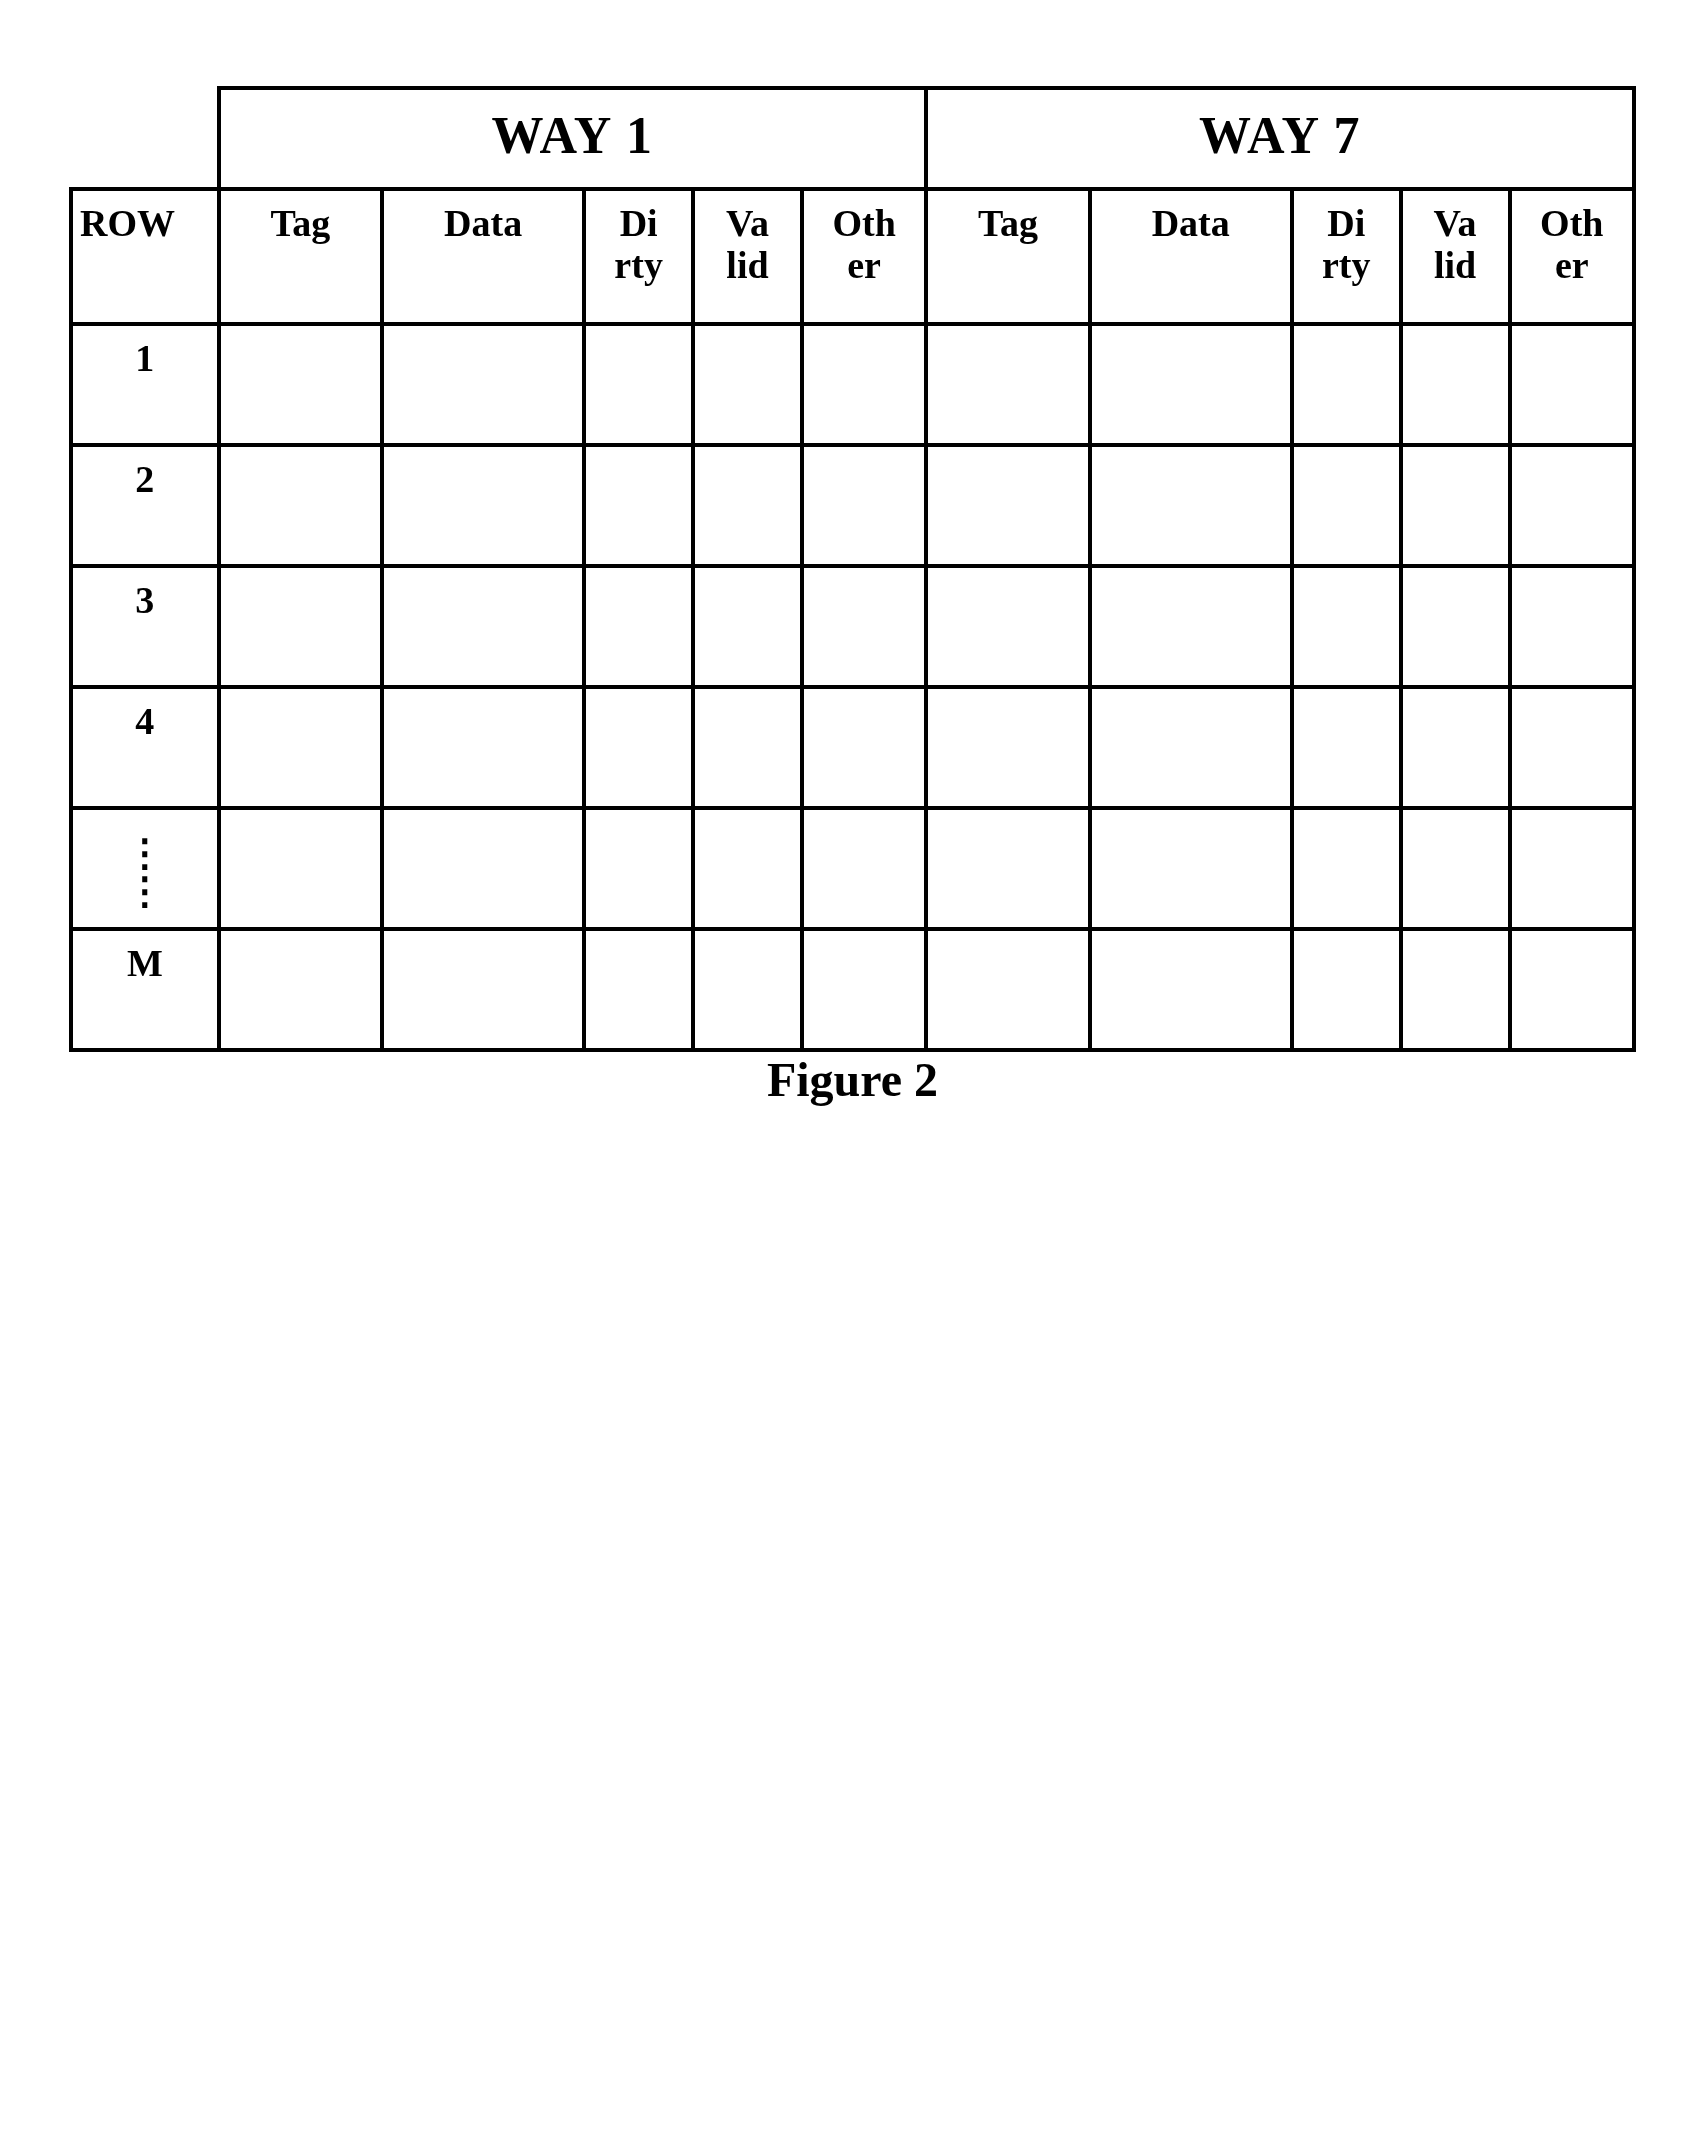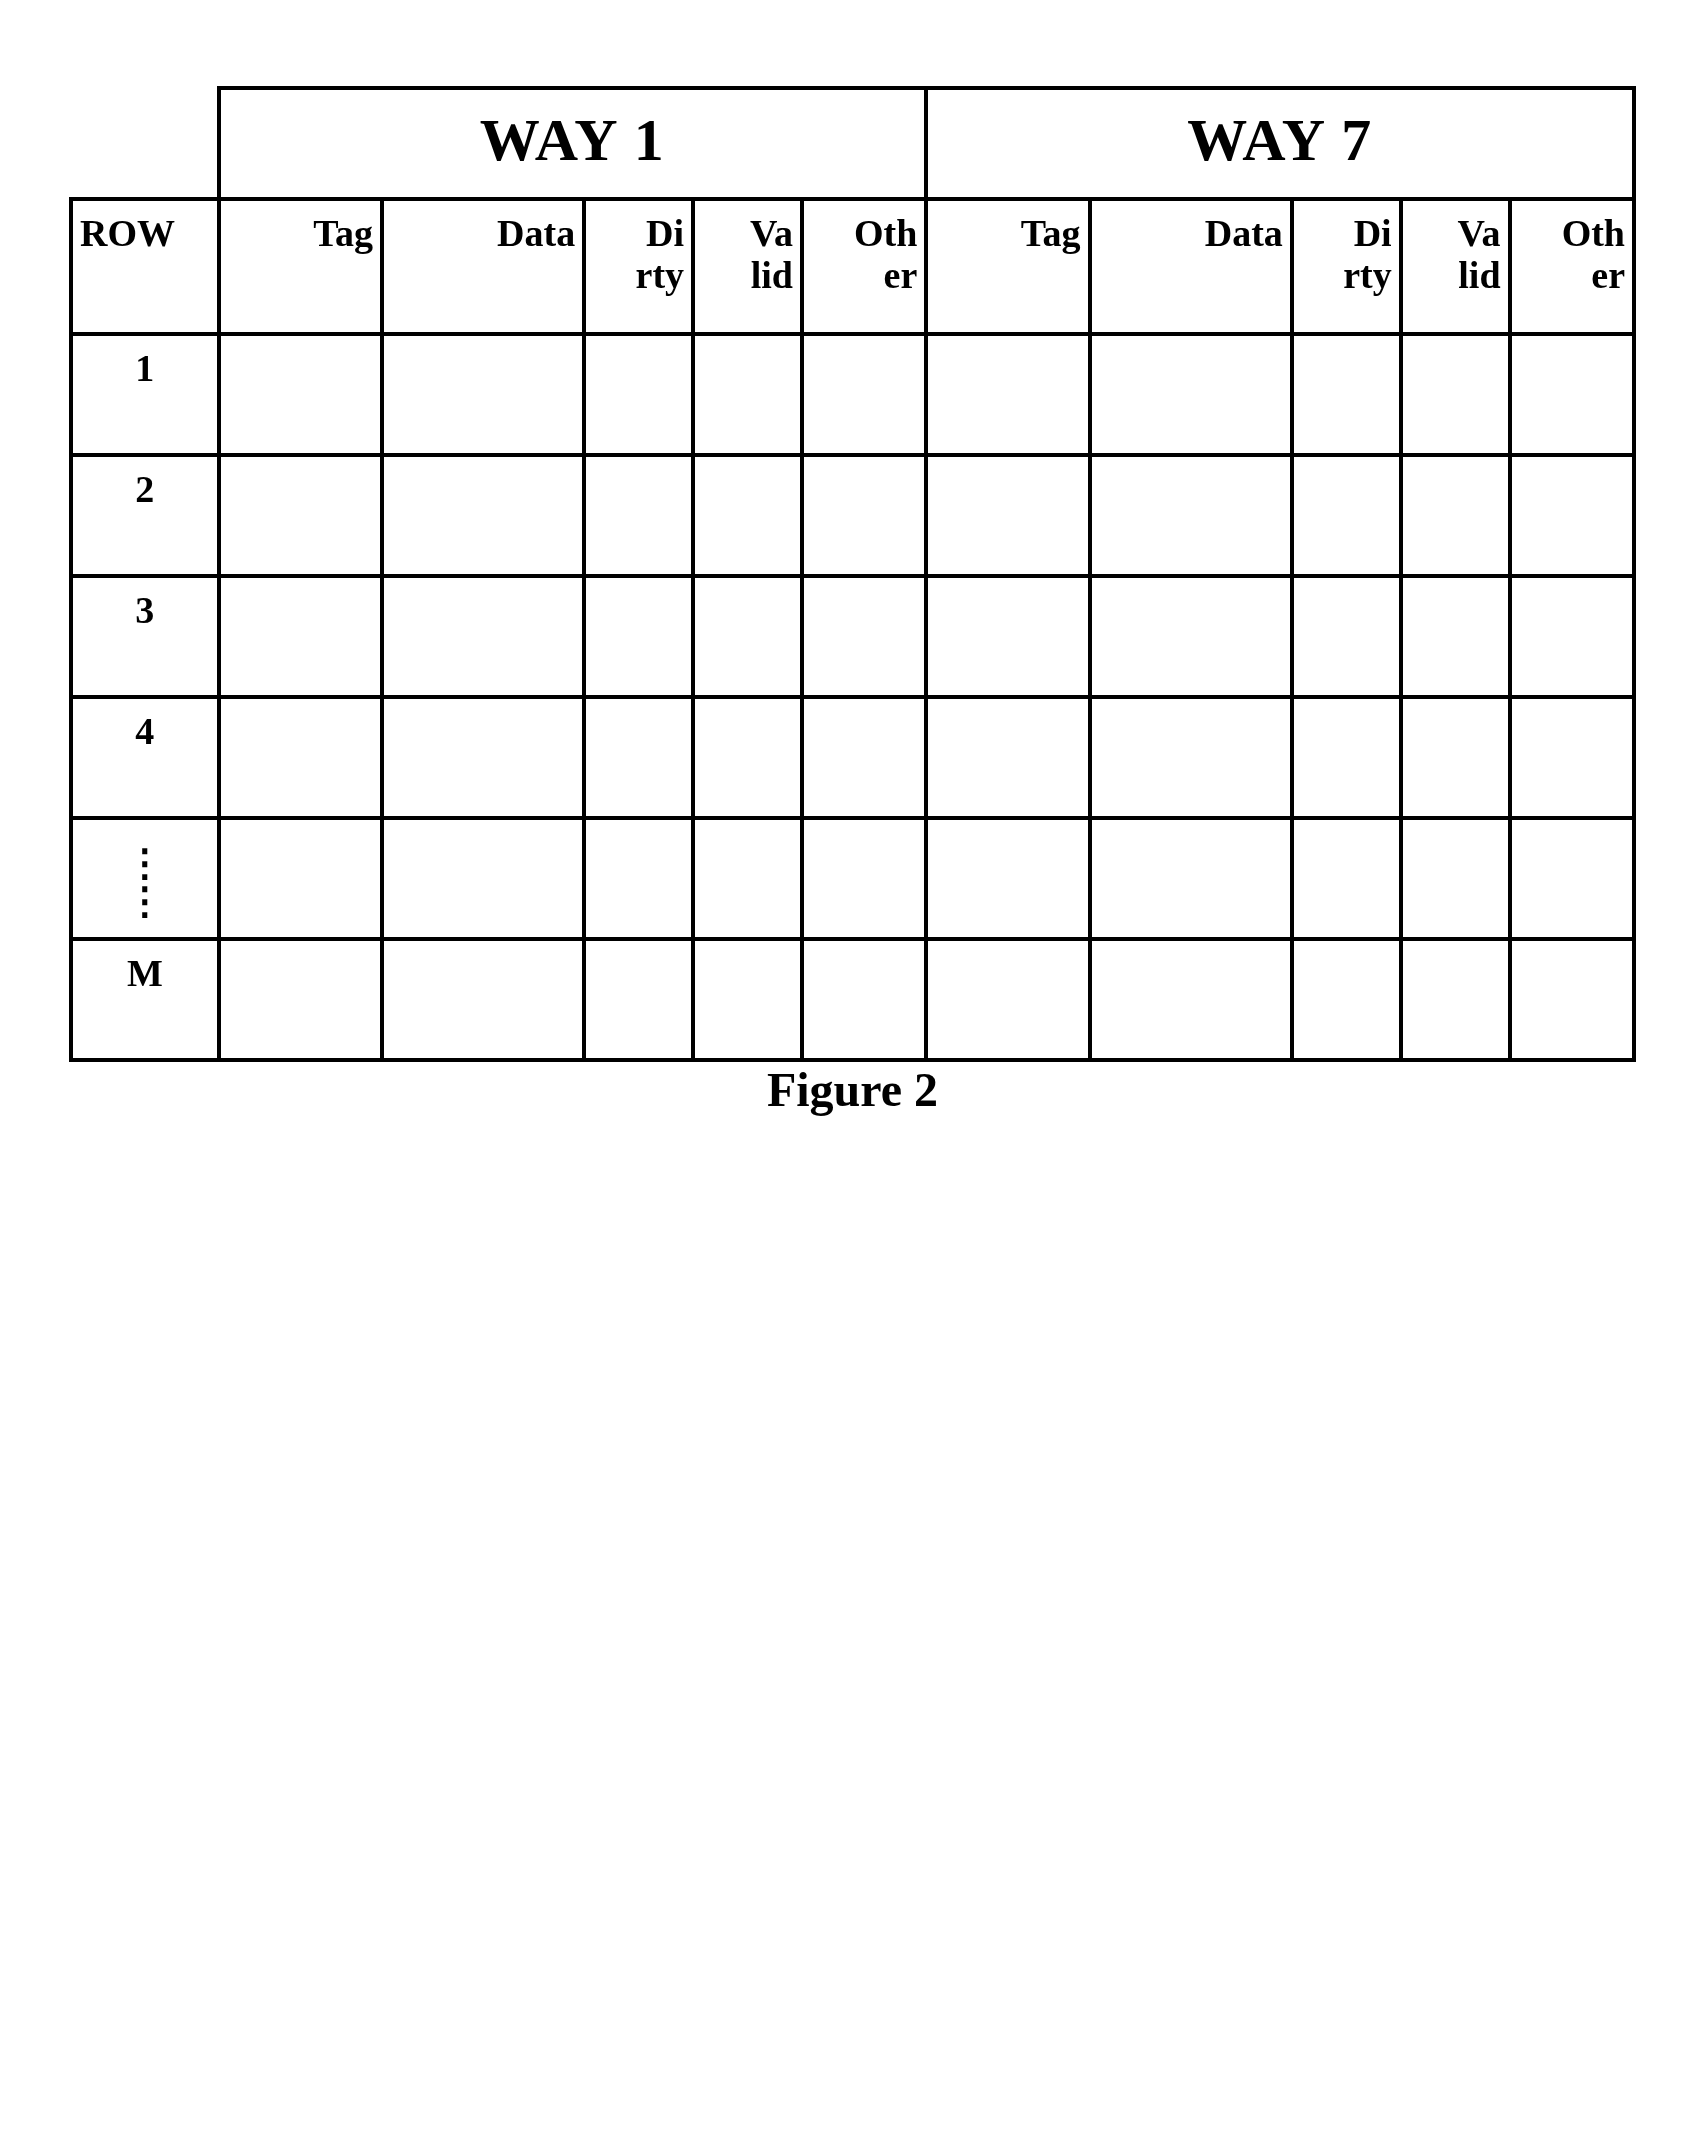--- a/index.html
+++ b/index.html
@@ -19,32 +19,32 @@
       border: 4.3px solid #000;
       padding: 0;
       text-align: center;
       vertical-align: top;
     }
     .no-top-left {
       border-top: none;
       border-left: none;
     }
     .way-header {
-      font-size: 60px;
+      font-size: 52px;
       font-weight: bold;
       padding: 15.6px 0 22.5px 0;
       letter-spacing: 1.7px;
       font-family: Liberation Serif, serif;
     }
     .col-header {
       font-size: 38px;
       font-weight: bold;
       padding: 12px 7px 35px 7px;
       line-height: 1.1;
-      text-align: right;
+      text-align: center;
     }
     .col-header.center { text-align: left; }
     .row-label {
       font-size: 38px;
       font-weight: bold;
       text-align: center;
       padding: 10.4px 3.5px 35px 3.5px;
       vertical-align: top;
     }
     .data-cell {

